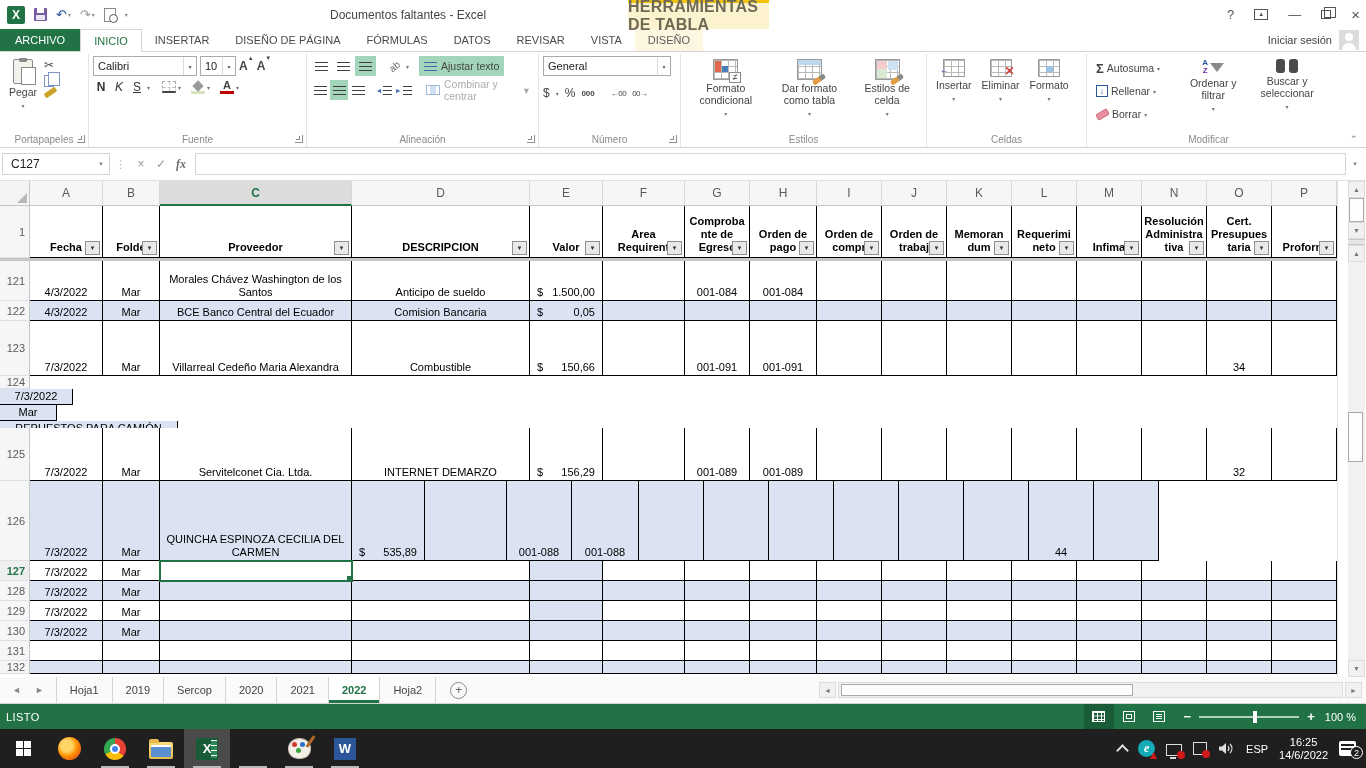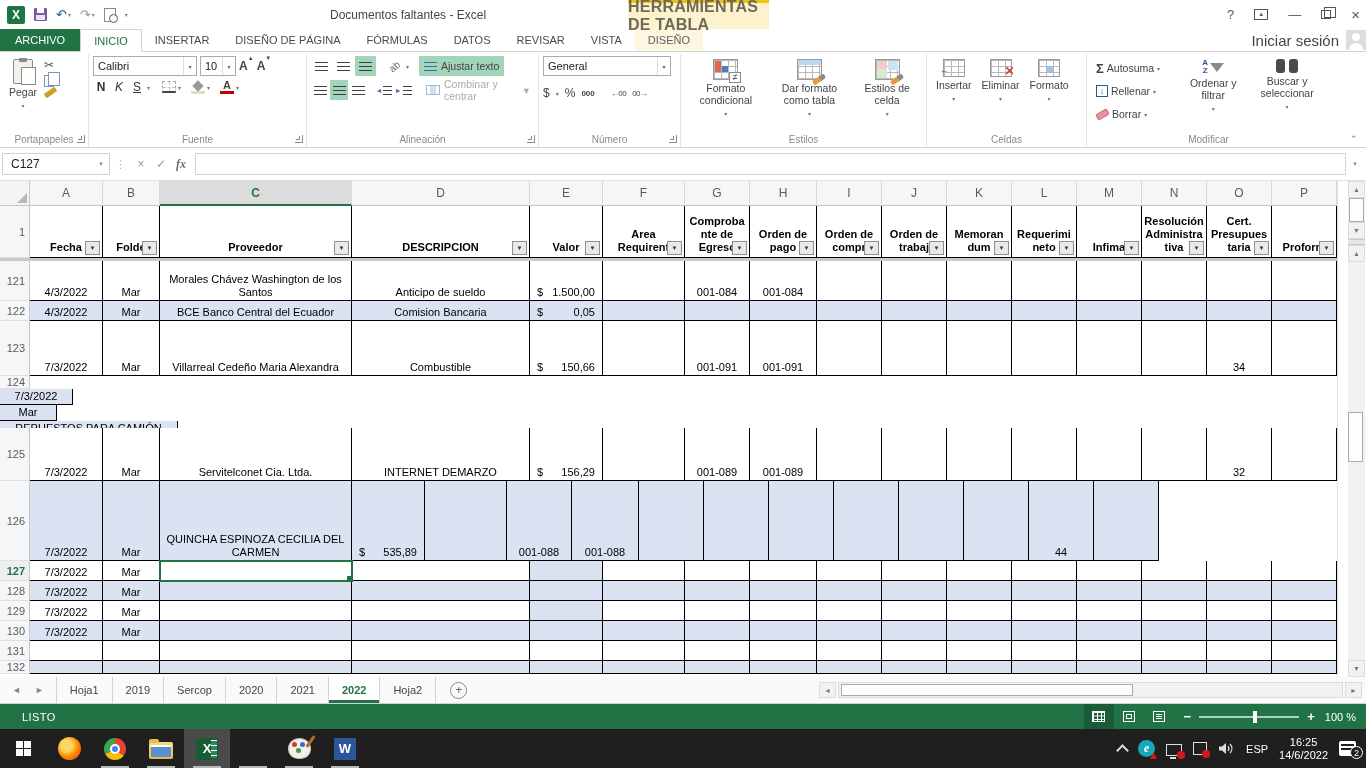--- a/index.html
+++ b/index.html
@@ -22,21 +22,21 @@
 .winctl{position:absolute;right:6px;top:0;height:29px;display:flex;align-items:center;gap:20px;color:#555;font-size:13px}
 .ricon{width:14px;height:11px;border:1px solid #555;display:flex;align-items:flex-start;justify-content:center;font-size:7px;line-height:7px}
 .resticon{width:10px;height:9px;border:1px solid #555;position:relative;background:#fff}
 .resticon::before{content:"";position:absolute;top:-4px;left:2px;width:10px;height:9px;border:1px solid #555}
 
 .tabrow{height:23px;display:flex;align-items:stretch;border-bottom:1px solid #d4d4d4;flex:none;background:#fff}
 .tab{display:flex;align-items:center;padding:0 13px;font-size:11px;color:#4a4a4a;cursor:default}
 .tab.file{background:#217346;color:#fff;padding:0 15px}
 .tab.active{background:#fff;color:#217346;border:1px solid #d4d4d4;border-bottom:1px solid #fff;margin-bottom:-1px}
 .tab.contextual{background:#fdf6e0;color:#5d5d5d}
-.signin{margin-left:auto;display:flex;align-items:center;gap:7px;font-size:15px;color:#444}
+.signin{margin-left:auto;display:flex;align-items:center;gap:7px;padding-right:7px;font-size:11px;color:#444}
 .avatar{width:20px;height:20px;background:#dcdcdc;position:relative;overflow:hidden}
 .avatar::before{content:"";position:absolute;top:3px;left:6px;width:8px;height:8px;border-radius:50%;background:#fff}
 .avatar::after{content:"";position:absolute;bottom:-1px;left:3px;width:14px;height:8px;border-radius:7px 7px 0 0;background:#fff}
 
 .ribbon{height:96px;background:#fff;border-bottom:1px solid #d4d4d4;display:flex;flex:none;position:relative;padding-top:2px}
 .rgroup{position:relative;display:flex;padding:2px 4px 16px;border-right:1px solid #e4e4e4;flex:none}
 .glabel{position:absolute;bottom:2px;left:0;right:0;text-align:center;font-size:10px;color:#8a8a8a}
 .launcher{position:absolute;right:3px;bottom:4px;width:8px;height:8px;border-right:1px solid #8c8c8c;border-bottom:1px solid #8c8c8c}
 .launcher::before{content:"";position:absolute;right:2px;bottom:2px;width:3px;height:3px;border-right:1px solid #8c8c8c;border-bottom:1px solid #8c8c8c}
 .bigbtn{display:flex;flex-direction:column;align-items:center;justify-content:flex-start;gap:2px;padding:3px 5px;font-size:10.5px;color:#444;text-align:center;line-height:12px}
@@ -141,21 +141,21 @@
 .stab{display:flex;align-items:center;padding:0 13px;color:#444;border-right:1px solid #d4d4d4;background:transparent}
 .stab:first-child{border-left:1px solid #d4d4d4}
 .stab.active{background:#fff;color:#217346;font-weight:bold;box-shadow:inset 0 -3px 0 #217346}
 .addsheet{width:17px;height:17px;border:1px solid #8a8a8a;border-radius:50%;display:flex;align-items:center;justify-content:center;color:#666;font-size:12px;align-self:center;margin-left:14px}
 .hscroll{margin-left:auto;display:flex;align-items:center;padding-right:4px;gap:2px}
 .htrack{width:505px;height:16px;background:#f1f1f1;border:1px solid #dcdcdc;position:relative}
 .hthumb{position:absolute;left:2px;top:1px;height:12px;width:292px;background:#fdfdfd;border:1px solid #ababab}
 .harr{width:17px;height:16px;background:#f1f1f1;border:1px solid #dcdcdc;color:#777;font-size:7px;display:flex;align-items:center;justify-content:center}
 
 .statusbar{height:25px;background:#217346;color:#fff;display:flex;align-items:center;font-size:11px;flex:none}
-.sb-mode{padding-left:22px;letter-spacing:.4px}
+.sb-mode{padding-left:6px;letter-spacing:.4px}
 .sb-right{margin-left:auto;display:flex;align-items:center;height:100%}
 .vbtn{width:30px;height:100%;display:flex;align-items:center;justify-content:center}
 .vbtn.on{background:#1a5c38}
 .vic1{width:13px;height:11px;border:1px solid #fff;background-image:linear-gradient(#fff 1px,transparent 1px),linear-gradient(90deg,#fff 1px,transparent 1px);background-size:4px 3.5px}
 .vic2{width:12px;height:11px;border:1px solid #fff;display:flex;align-items:center;justify-content:center}
 .vic2 i{width:6px;height:5px;border:1px solid #fff}
 .vic3{width:12px;height:11px;border:1px solid #fff;display:flex;align-items:center;justify-content:center;font-style:normal}
 .vic3 i{width:6px;height:1px;background:#fff;box-shadow:0 2px 0 #fff,0 -2px 0 #fff}
 .zoomer{display:flex;align-items:center;gap:8px;padding:0 10px}
 .ztrack{width:100px;height:2px;background:rgba(255,255,255,.65);position:relative}

